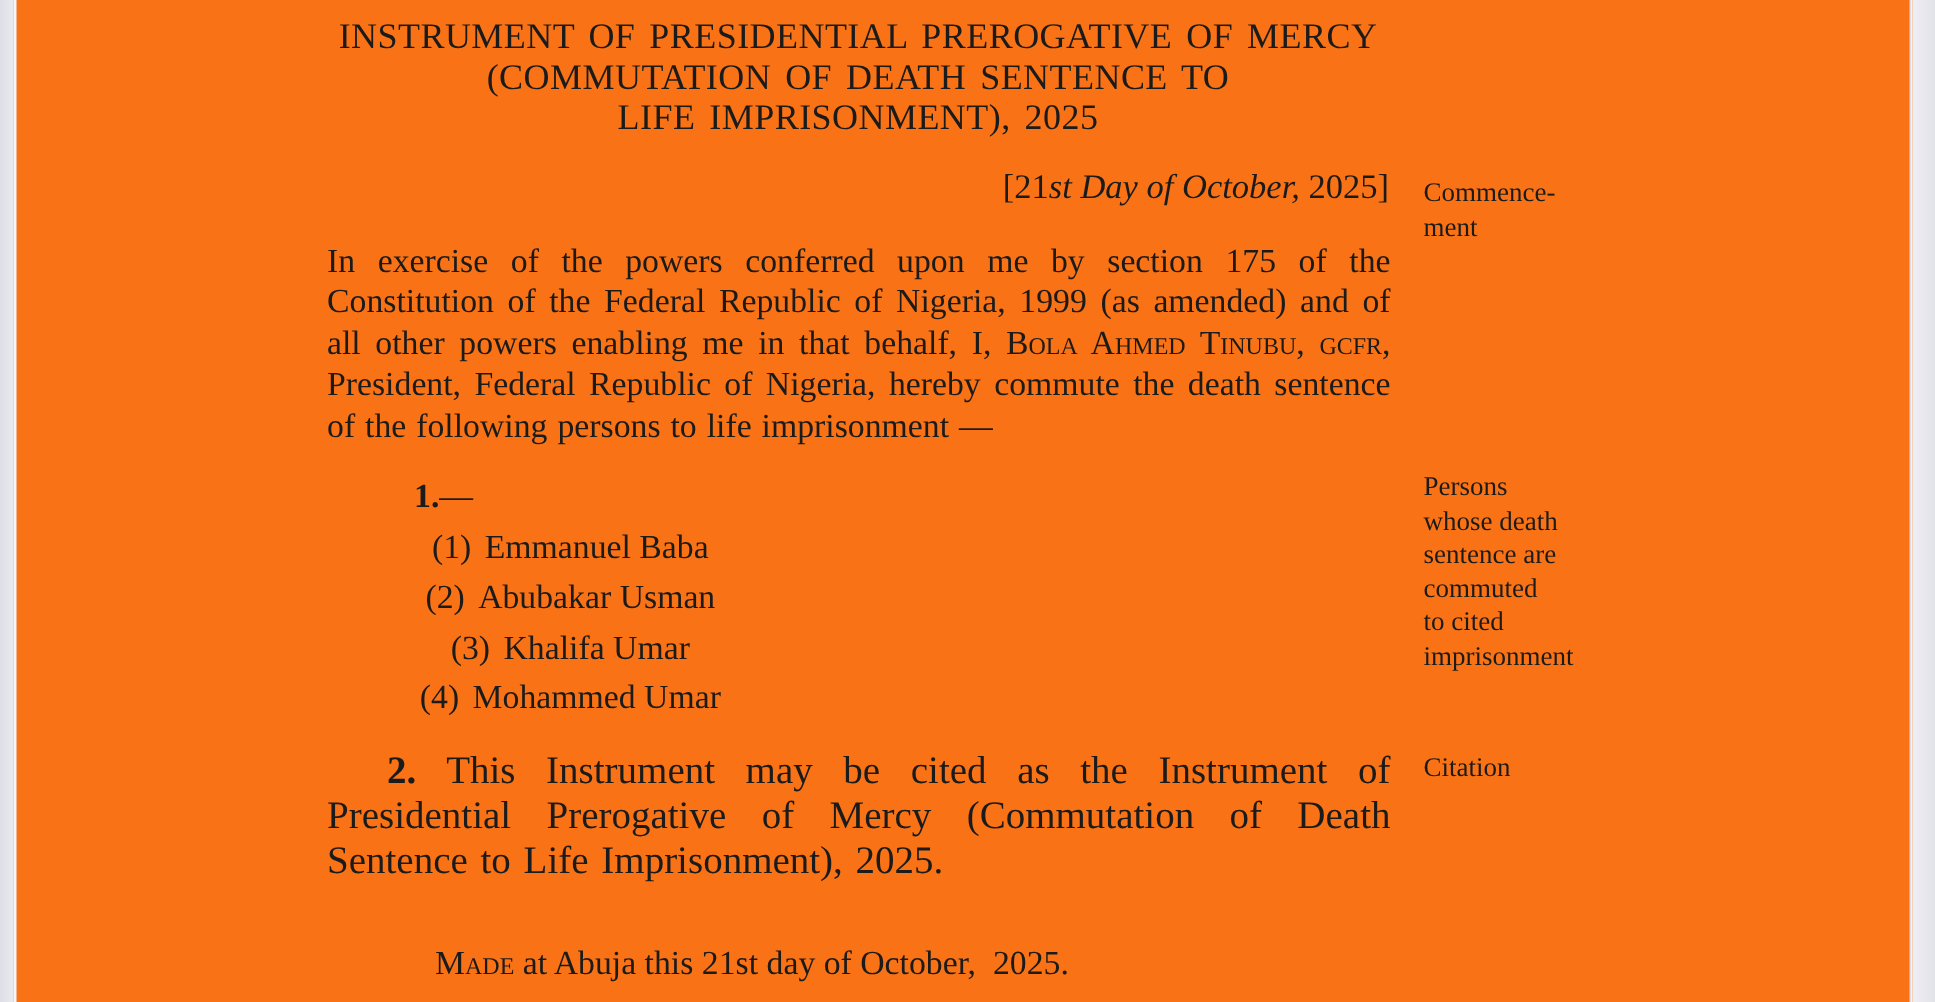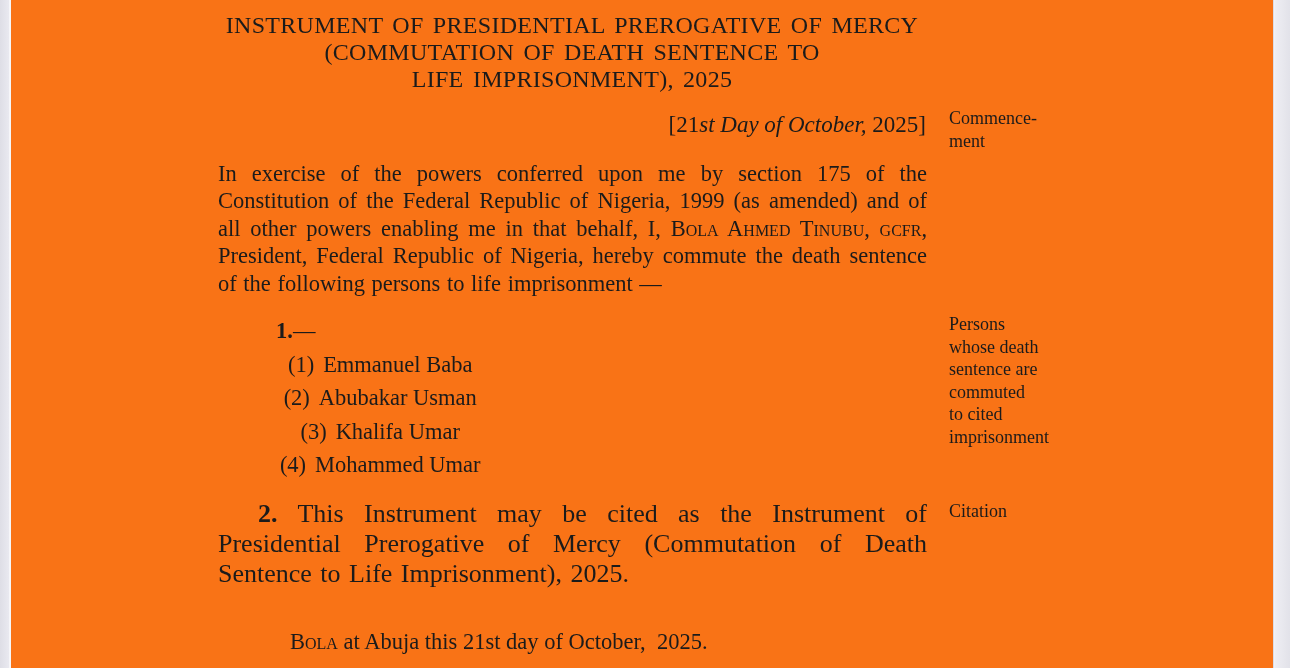--- a/index.html
+++ b/index.html
@@ -33,21 +33,21 @@
   .date-row{
     position:absolute;left:218px;top:112px;width:708px;
     text-align:right;font-size:23px;
   }
   .date-row .it{font-style:italic;}
   .margin-note{
     position:absolute;left:949px;width:125px;
     font-size:18px;line-height:22.6px;
     text-align:left;
   }
-  .note-commencement{top:107px;}
+  .note-commencement{top:117px;}
   .note-persons{top:313px;}
   .note-citation{top:500px;}
   .preamble{
     position:absolute;left:218px;top:160px;width:709px;
     font-size:22.5px;line-height:27.4px;
     text-align:justify;word-spacing:1px;
   }
   .sc{font-variant:small-caps;}
   .list-block{
     position:absolute;left:218px;top:314px;
@@ -105,15 +105,15 @@
     <div class="list-item"><span class="inum">(1)</span><span>Emmanuel Baba</span></div>
     <div class="list-item"><span class="inum">(2)</span><span>Abubakar Usman</span></div>
     <div class="list-item"><span class="inum">(3)</span><span>Khalifa Umar</span></div>
     <div class="list-item"><span class="inum">(4)</span><span>Mohammed Umar</span></div>
   </div>
 
   <div class="section2"><span class="num">2.</span><span> This Instrument may be cited as the Instrument of Presidential Prerogative of Mercy (Commutation of Death Sentence to Life Imprisonment), 2025.</span></div>
 
   <div class="margin-note note-citation">Citation</div>
 
-  <div class="made-line"><span class="sc">Bola</span><span> at Abuja this 21st day of October,&nbsp; 2025.</span></div>
+  <div class="made-line"><span class="sc">Made</span><span> at Abuja this 21st day of October,&nbsp; 2025.</span></div>
 
 </div>
 
 </body></html>

